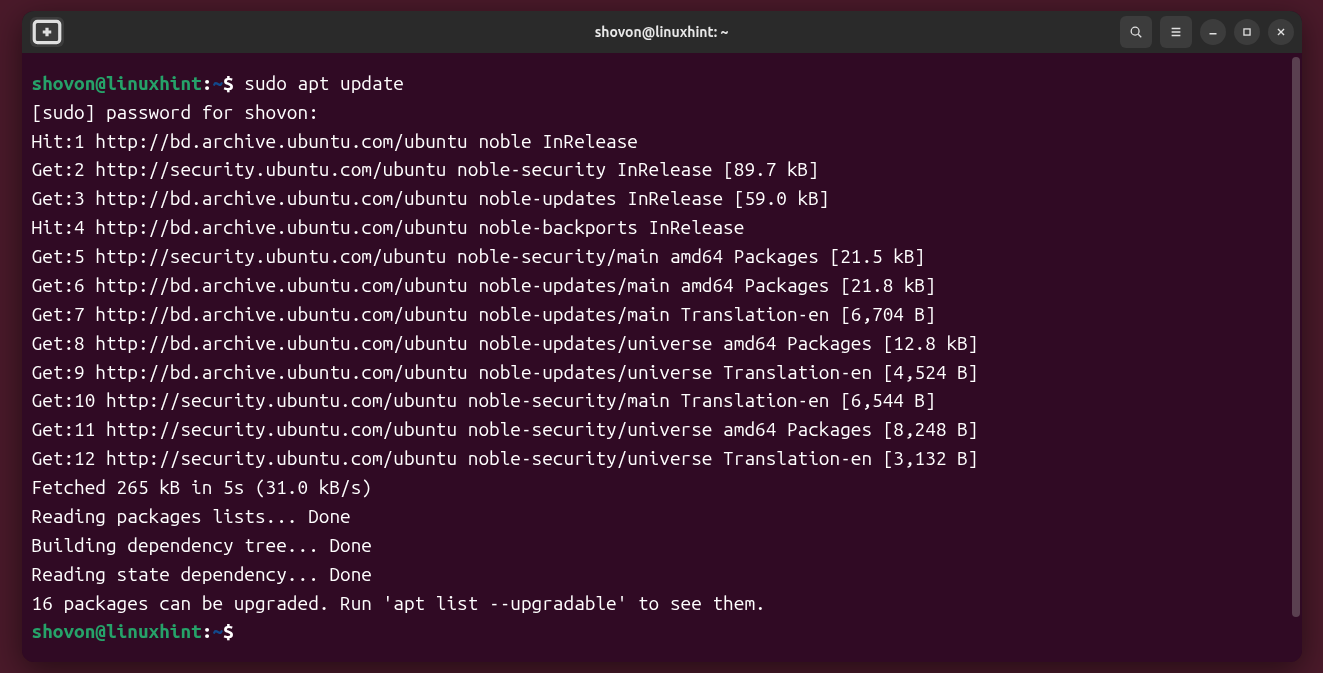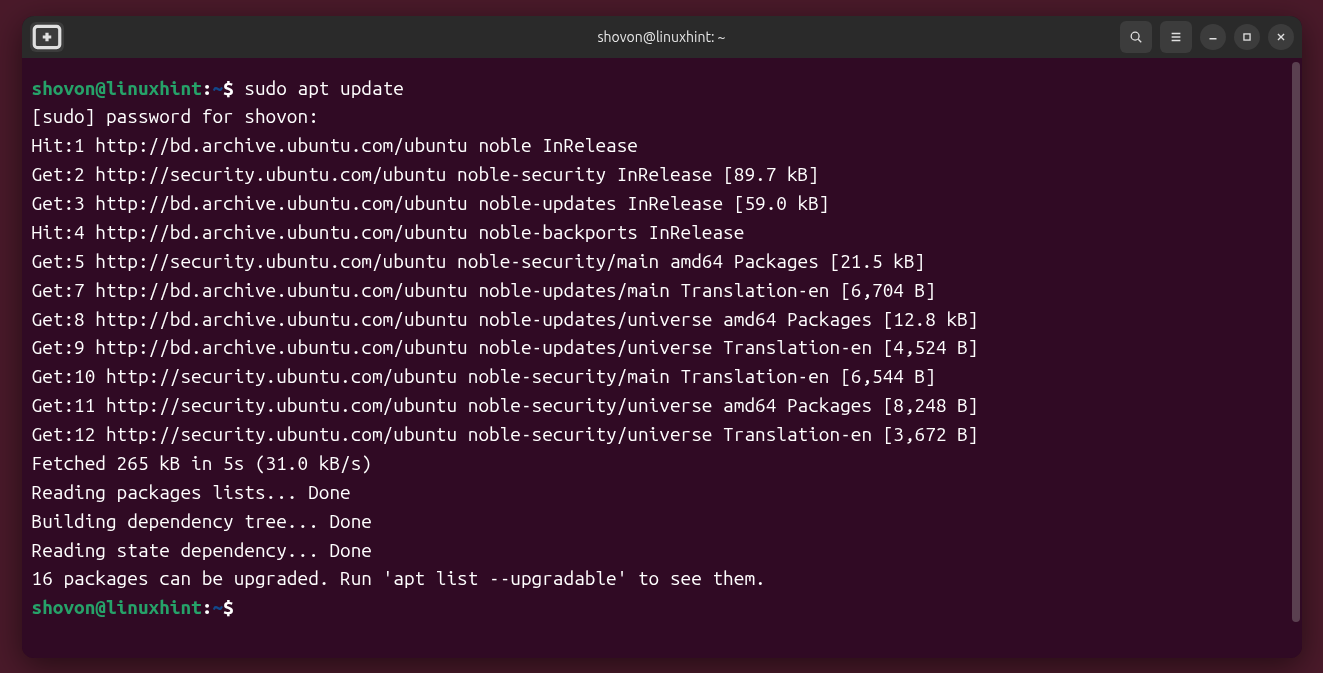--- a/index.html
+++ b/index.html
@@ -31,21 +31,21 @@
       display: flex;
       align-items: center;
       gap: 8px;
     }
     .titlebar-center {
       position: absolute;
       left: 50%;
       transform: translateX(-50%);
       color: #e8e8e8;
       font-size: 14px;
-      font-weight: normal;
+      font-weight: bold;
       font-family: 'Ubuntu', sans-serif;
     }
     .titlebar-right {
       display: flex;
       align-items: center;
       gap: 8px;
     }
     .tb-button {
       width: 32px;
       height: 32px;
@@ -154,26 +154,27 @@
 
   <div class="terminal-body">
     <div class="scrollbar"></div>
     <div class="line"><span class="user-host">shovon@linuxhint</span><span class="colon-dollar">:</span><span class="tilde">~</span><span class="colon-dollar">$</span><span class="cmd"> </span><span class="cmd">sudo apt update</span></div>
     <div class="line">[sudo] password for shovon:</div>
     <div class="line">Hit:1 http://bd.archive.ubuntu.com/ubuntu noble InRelease</div>
     <div class="line">Get:2 http://security.ubuntu.com/ubuntu noble-security InRelease [89.7 kB]</div>
     <div class="line">Get:3 http://bd.archive.ubuntu.com/ubuntu noble-updates InRelease [59.0 kB]</div>
     <div class="line">Hit:4 http://bd.archive.ubuntu.com/ubuntu noble-backports InRelease</div>
     <div class="line">Get:5 http://security.ubuntu.com/ubuntu noble-security/main amd64 Packages [21.5 kB]</div>
+    <div class="line">Get:6 http://bd.archive.ubuntu.com/ubuntu noble-updates/main amd64 Packages [21.8 kB]</div>
     <div class="line">Get:7 http://bd.archive.ubuntu.com/ubuntu noble-updates/main Translation-en [6,704 B]</div>
     <div class="line">Get:8 http://bd.archive.ubuntu.com/ubuntu noble-updates/universe amd64 Packages [12.8 kB]</div>
     <div class="line">Get:9 http://bd.archive.ubuntu.com/ubuntu noble-updates/universe Translation-en [4,524 B]</div>
     <div class="line">Get:10 http://security.ubuntu.com/ubuntu noble-security/main Translation-en [6,544 B]</div>
     <div class="line">Get:11 http://security.ubuntu.com/ubuntu noble-security/universe amd64 Packages [8,248 B]</div>
-    <div class="line">Get:12 http://security.ubuntu.com/ubuntu noble-security/universe Translation-en [3,672 B]</div>
+    <div class="line">Get:12 http://security.ubuntu.com/ubuntu noble-security/universe Translation-en [3,132 B]</div>
     <div class="line">Fetched 265 kB in 5s (31.0 kB/s)</div>
     <div class="line">Reading packages lists... Done</div>
     <div class="line">Building dependency tree... Done</div>
     <div class="line">Reading state dependency... Done</div>
     <div class="line">16 packages can be upgraded. Run 'apt list --upgradable' to see them.</div>
     <div class="line"><span class="user-host">shovon@linuxhint</span><span class="colon-dollar">:</span><span class="tilde">~</span><span class="colon-dollar">$</span></div>
   </div>
 </div>
 
 </body></html>

